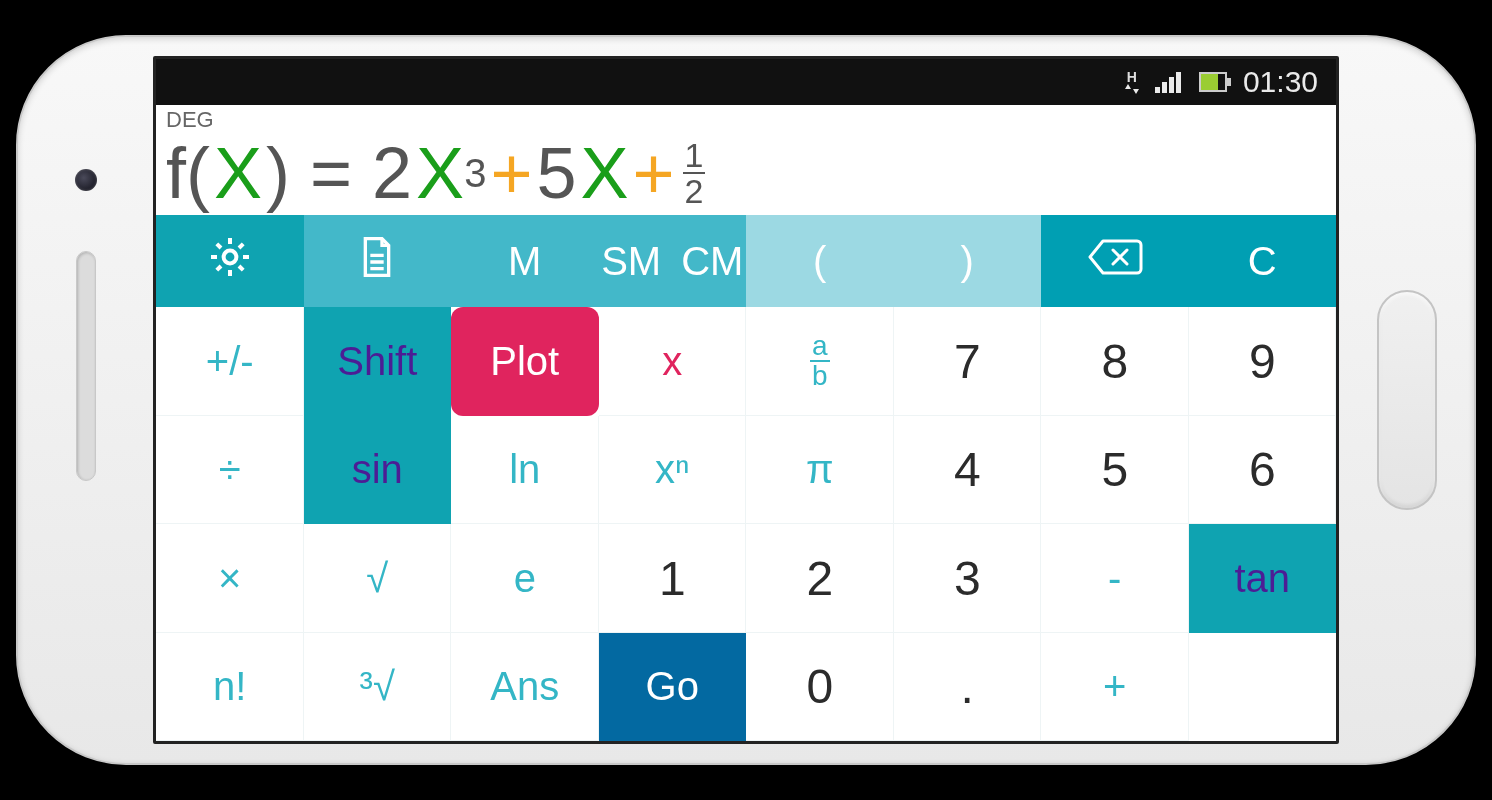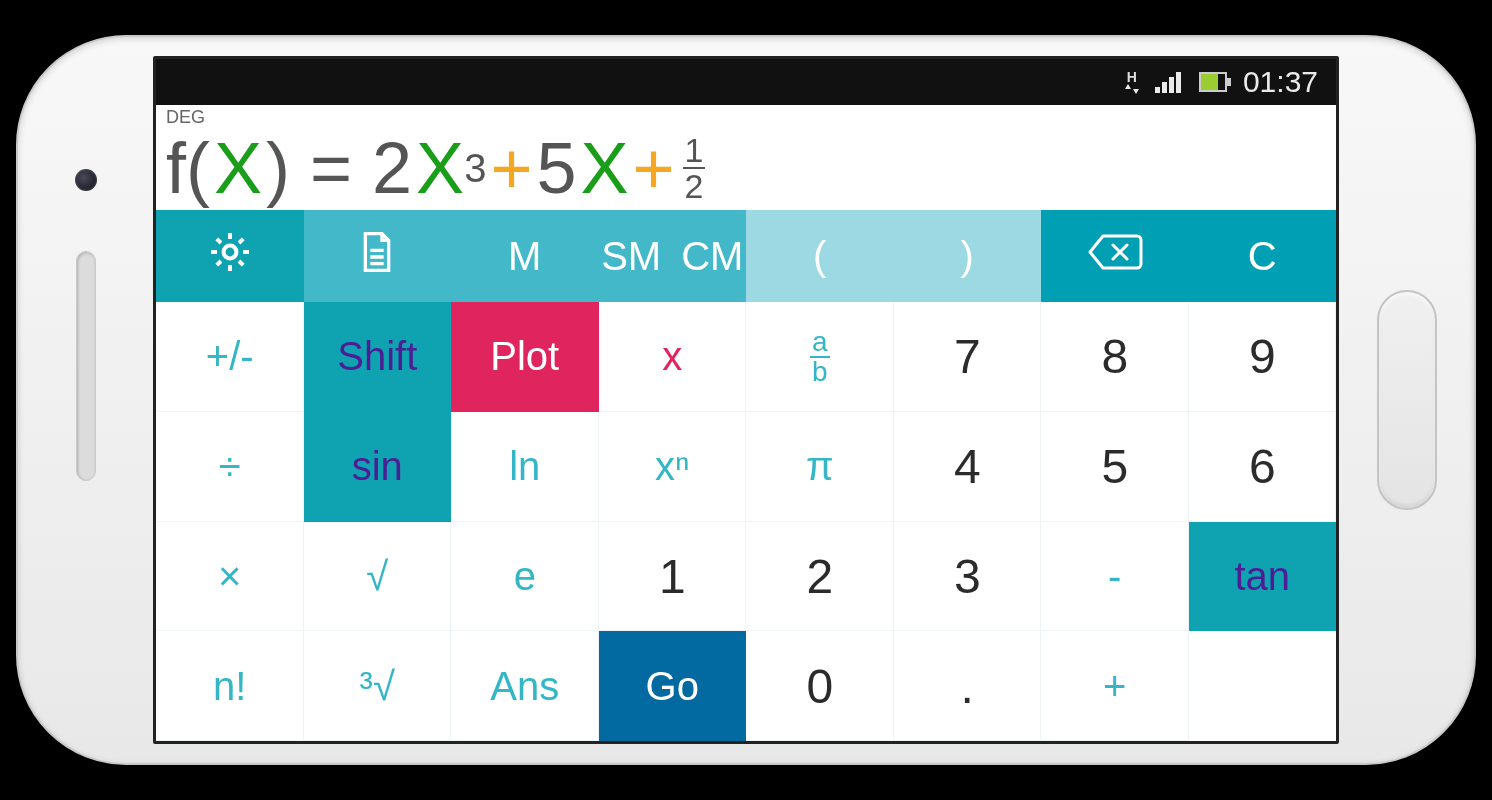--- a/index.html
+++ b/index.html
@@ -43,21 +43,21 @@
 }
 .stat-h { font-size:12px; line-height:1; color:#ddd; display:flex; flex-direction:column; align-items:center; }
 .stat-h svg, .sig svg { display:block; }
 .batt { width:28px; height:20px; border:2px solid #ccc; position:relative; margin-right:0; }
 .batt::after { content:""; position:absolute; right:-6px; top:4px; width:4px; height:8px; background:#ccc; }
 .batt-fill { position:absolute; left:0; top:0; bottom:0; width:70%; background:#9acd32; }
 
 .display {
   background:#fff; padding:2px 10px 6px; position:relative;
 }
-.deg { font-size:18px; color:#666; font-weight:400; }
+.deg { font-size:22px; color:#666; font-weight:400; }
 .expr {
   font-size:72px; color:#555; line-height:1; padding-top:4px;
   display:flex; align-items:center; gap:4px; flex-wrap:nowrap;
   white-space:nowrap;
 }
 .expr .x { color:#1a9e1a; }
 .expr .op { color:#f5a623; }
 .expr sup { font-size:40px; color:#555; vertical-align:26px; margin-left:-4px; }
 .frac { display:inline-flex; flex-direction:column; align-items:center; font-size:34px; line-height:1; color:#555; margin-left:4px; }
 .frac .num { border-bottom:2px solid #555; padding:0 2px; }
@@ -67,21 +67,21 @@
   display:flex; align-items:center; justify-content:center;
   font-size:40px; font-weight:300; cursor:pointer;
   user-select:none;
 }
 .teal-dark { background:#0fa3b1; color:#4c1d95; }
 .teal-mid  { background:#43b8c9; color:#fff; }
 .teal-light{ background:#9cd9e3; color:#fff; }
 .dk-cyan   { background:#009fb3; color:#fff; }
 .white-num { background:#fff; color:#2b2b2b; font-size:48px; }
 .white-op  { background:#fff; color:#34b6c6; }
-.pink      { background:#e0245e; color:#fff; }
+.pink      { background:#e0245e; color:#fff;border-radius:12px; }
 .red-txt   { color:#e0245e; }
 .green     { background:#0369a1; color:#fff; }
 .mem-split { display:flex; flex-direction:row; gap:0; }
 .mem-split .half { flex:1; display:flex; align-items:center; justify-content:center; font-size:40px; }
 .sm-cm { font-size:20px; gap:20px; display:flex; }
 .ab-frac { display:flex; flex-direction:column; align-items:center; font-size:28px; line-height:1; color:#34b6c6; }
 .ab-frac .top { border-bottom:2px solid #34b6c6; padding:0 2px; }
 
 .white-num, .white-op { box-shadow: inset -1px 0 0 #eef4f5, inset 0 -1px 0 #eef4f5; }
 
@@ -109,21 +109,21 @@
         <svg width="28" height="22" viewBox="0 0 28 22">
           <rect x="0" y="16" width="5" height="6" fill="#eaeaea"></rect>
           <rect x="7" y="11" width="5" height="11" fill="#eaeaea"></rect>
           <rect x="14" y="6" width="5" height="16" fill="#eaeaea"></rect>
           <rect x="21" y="1" width="5" height="21" fill="#eaeaea"></rect>
         </svg>
       </div>
       <div class="batt">
           <div class="batt-fill"></div>
         </div>
-      <div>01:37</div>
+      <div>01:30</div>
     </div>
 
     <div class="display">
       <div class="deg">DEG</div>
       <div class="expr">
         <span>f(</span>
           <span class="x">X</span>
           <span>) = 2</span>
           <span class="x">X</span>
           <sup>3</sup>

